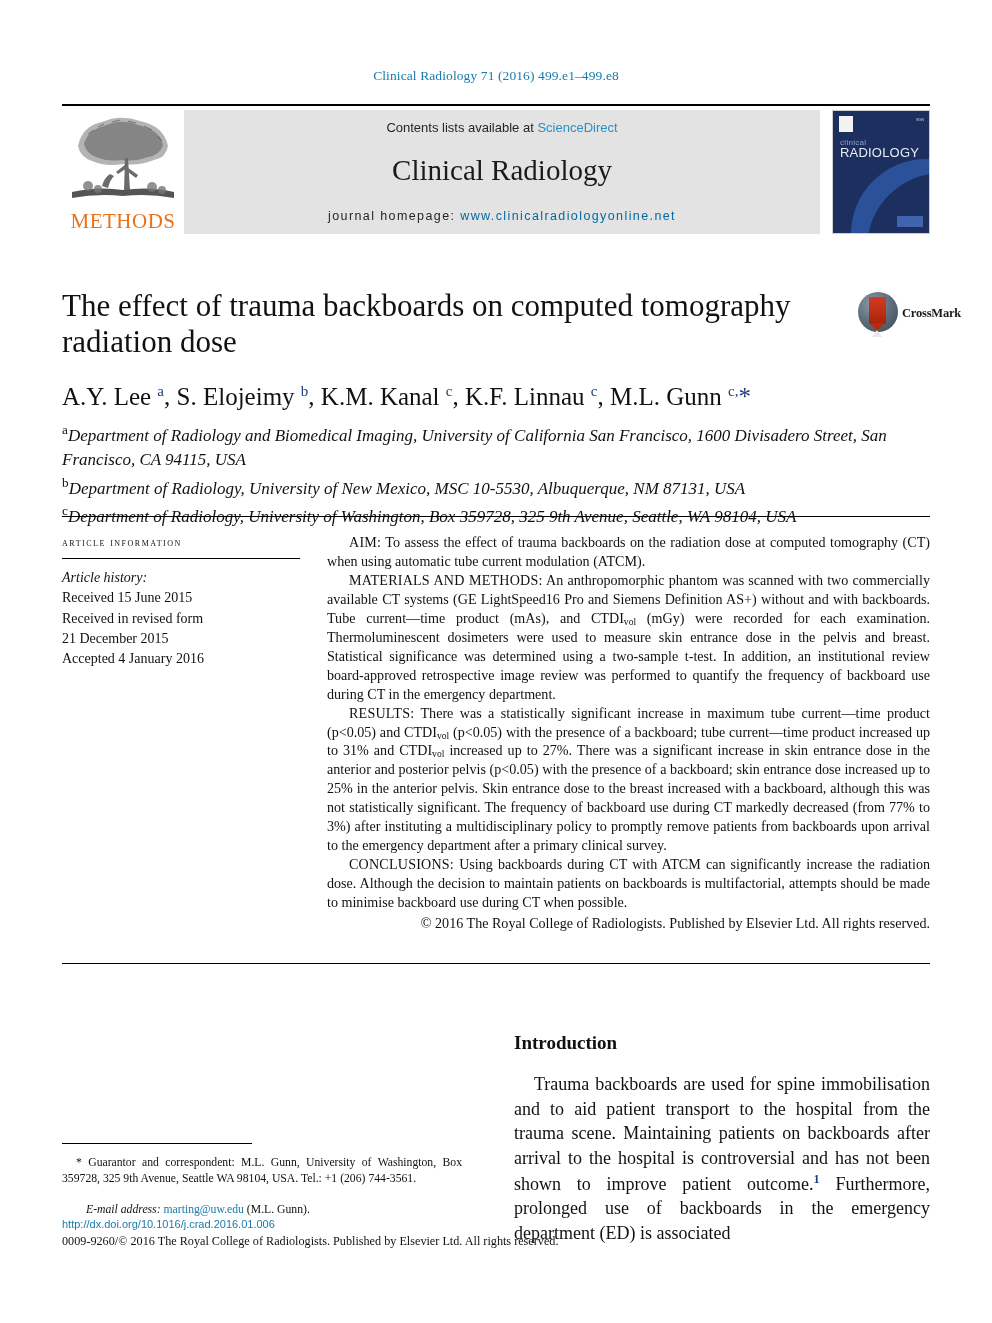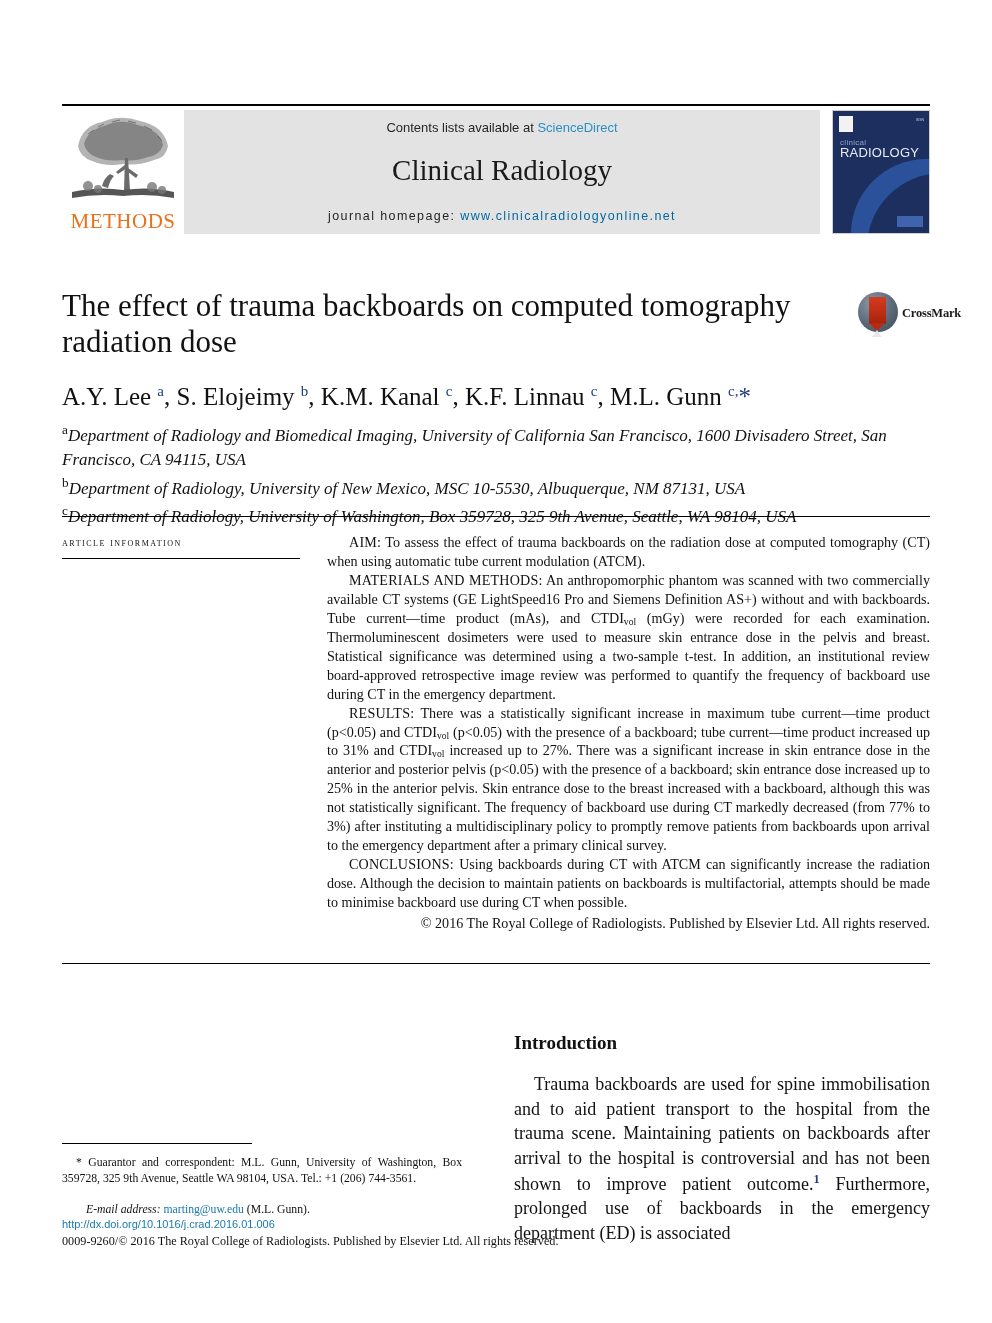--- a/index.html
+++ b/index.html
@@ -430,20 +430,21 @@
     font-family: "Liberation Serif", serif;
     font-size: 12.2px;
     color: #111111;
   }
 </style>
 </head>
 <body>
 
 <div class="page">
 
+  <div class="running-head">Clinical Radiology 71 (2016) 499.e1–499.e8</div>
 
   <div class="masthead">
     <div class="masthead-inner">
 
       <div class="elsevier-logo">
         <svg class="elsevier-tree" viewBox="0 0 110 92" xmlns="http://www.w3.org/2000/svg">
           <g fill="#4a4a4a">
             <ellipse cx="55" cy="30" rx="46" ry="24" fill="none"></ellipse>
             <path d="M10 34 Q14 14 34 10 Q52 2 72 9 Q96 14 100 34 Q98 46 86 48 Q70 54 55 52 Q38 55 24 49 Q12 45 10 34 Z" fill="#777" opacity="0.55"></path>
             <path d="M16 32 Q20 18 36 14 Q54 6 70 13 Q92 18 95 33 Q92 43 80 45 Q66 50 54 48 Q40 50 28 45 Q18 41 16 32 Z" fill="#555" opacity="0.5"></path>
@@ -505,20 +506,27 @@
     <div><sup>b</sup><span>Department of Radiology, University of New Mexico, MSC 10-5530, Albuquerque, NM 87131, USA</span></div>
     <div><sup>c</sup><span>Department of Radiology, University of Washington, Box 359728, 325 9th Avenue, Seattle, WA 98104, USA</span></div>
   </div>
 
   <div class="rule-top"></div>
   <div class="rule-bottom"></div>
 
   <div class="artinfo">
     <div class="artinfo-head">Article information</div>
     <div class="artinfo-rule"></div>
+    <div class="artinfo-body">
+      <div class="ih">Article history:</div>
+      <div>Received 15 June 2015</div>
+      <div>Received in revised form</div>
+      <div>21 December 2015</div>
+      <div>Accepted 4 January 2016</div>
+    </div>
   </div>
 
   <div class="abstract">
     <p><span class="lbl">AIM:</span><span> To assess the effect of trauma backboards on the radiation dose at computed tomography (CT) when using automatic tube current modulation (ATCM).</span></p>
     <p><span class="lbl">MATERIALS AND METHODS:</span><span> An anthropomorphic phantom was scanned with two commercially available CT systems (GE LightSpeed16 Pro and Siemens Definition AS+) without and with backboards. Tube current—time product (mAs), and CTDI</span><sub>vol</sub><span> (mGy) were recorded for each examination. Thermoluminescent dosimeters were used to measure skin entrance dose in the pelvis and breast. Statistical significance was determined using a two-sample t-test. In addition, an institutional review board-approved retrospective image review was performed to quantify the frequency of backboard use during CT in the emergency department.</span></p>
     <p><span class="lbl">RESULTS:</span><span> There was a statistically significant increase in maximum tube current—time product (p&lt;0.05) and CTDI</span><sub>vol</sub><span> (p&lt;0.05) with the presence of a backboard; tube current—time product increased up to 31% and CTDI</span><sub>vol</sub><span> increased up to 27%. There was a significant increase in skin entrance dose in the anterior and posterior pelvis (p&lt;0.05) with the presence of a backboard; skin entrance dose increased up to 25% in the anterior pelvis. Skin entrance dose to the breast increased with a backboard, although this was not statistically significant. The frequency of backboard use during CT markedly decreased (from 77% to 3%) after instituting a multidisciplinary policy to promptly remove patients from backboards upon arrival to the emergency department after a primary clinical survey.</span></p>
     <p><span class="lbl">CONCLUSIONS:</span><span> Using backboards during CT with ATCM can significantly increase the radiation dose. Although the decision to maintain patients on backboards is multifactorial, attempts should be made to minimise backboard use during CT when possible.</span></p>
     <div class="copyright">© 2016 The Royal College of Radiologists. Published by Elsevier Ltd. All rights reserved.</div>
   </div>
 

